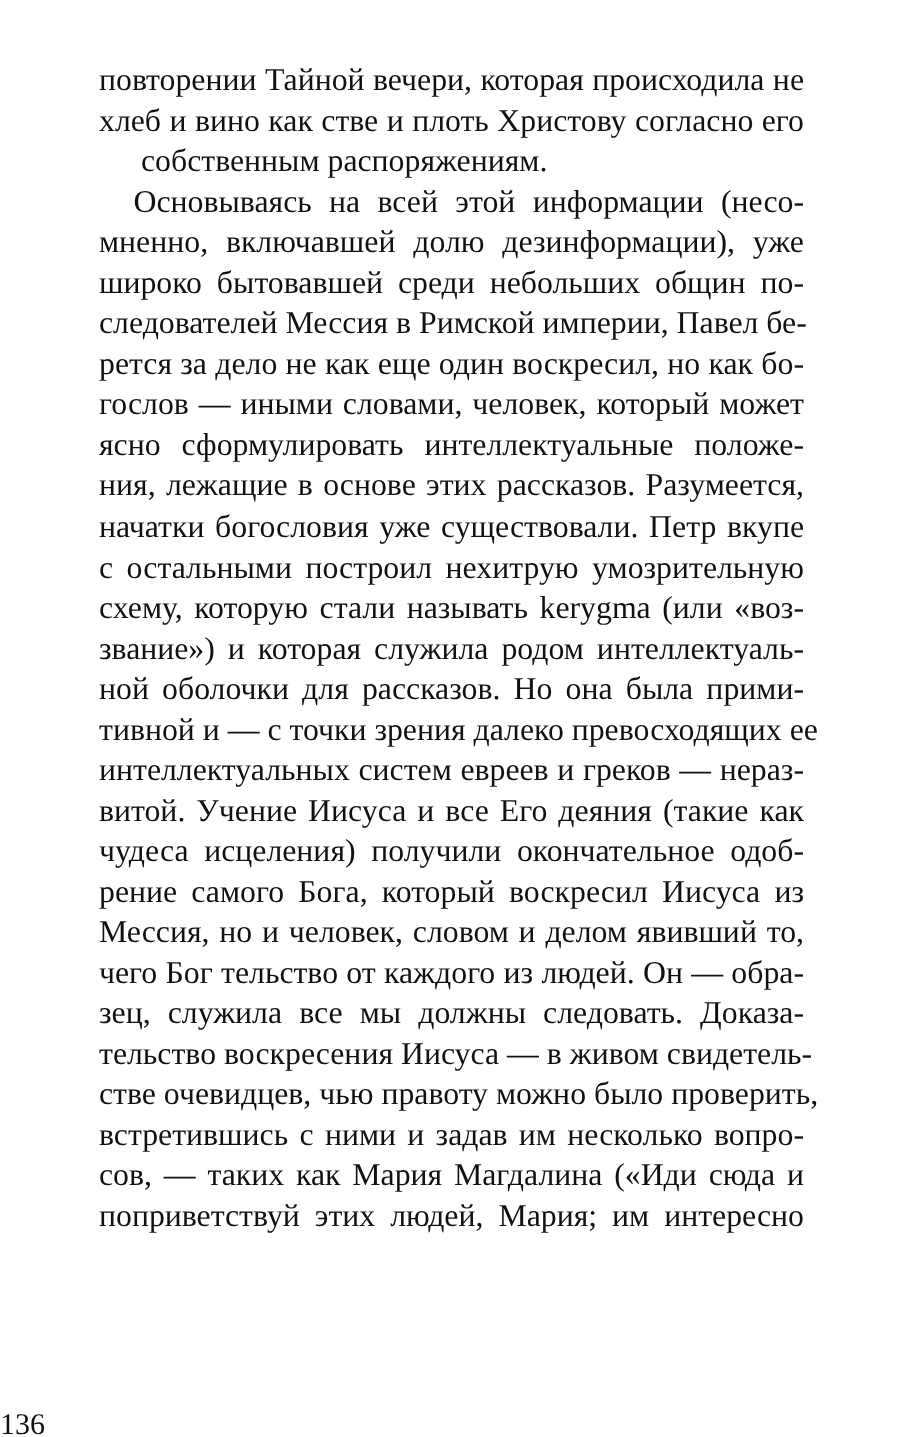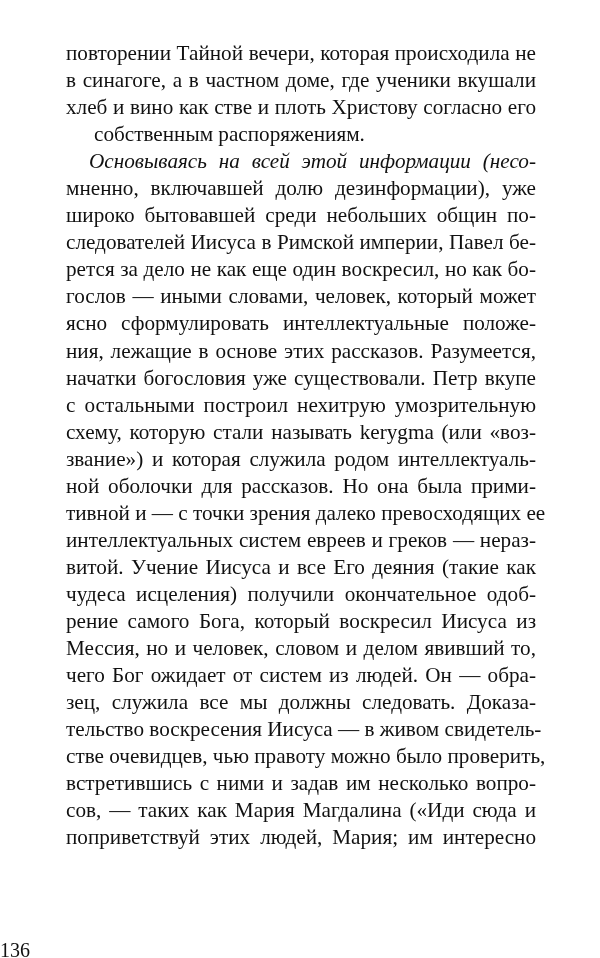--- a/index.html
+++ b/index.html
@@ -37,67 +37,65 @@
       text-align: justify;
       text-align-last: justify;
       letter-spacing: 0;
     }
     .line.last {
       text-align-last: left;
       margin-left: 28px;
     }
     .line.indent {
       padding-left: 23px;
-      font-style: italic;
     }
     .page-number {
       position: absolute;
       top: 938px;
       left: 0;
       width: 600px;
       text-align: left;
       font-size: 20px;
       line-height: 24px;
       color: #111111;
     }
   </style>
 </head>
 <body>
 
 <div class="page">
   <div class="text-block">
 
     <div>
       <span class="line">повторении Тайной вечери, которая происходила не</span>
-      <span class="line">в синагоге, а в частном доме, где ученики вкушали</span>
       <span class="line">хлеб и вино как стве и плоть Христову согласно его</span>
       <span class="line last">собственным распоряжениям.</span>
     </div>
 
     <div>
       <span class="line indent">Основываясь на всей этой информации (несо-</span>
       <span class="line">мненно, включавшей долю дезинформации), уже</span>
       <span class="line">широко бытовавшей среди небольших общин по-</span>
-      <span class="line">следователей Иисуса в Римской империи, Павел бе-</span>
+      <span class="line">следователей Мессия в Римской империи, Павел бе-</span>
       <span class="line">рется за дело не как еще один воскресил, но как бо-</span>
       <span class="line">гослов — иными словами, человек, который может</span>
       <span class="line">ясно сформулировать интеллектуальные положе-</span>
       <span class="line">ния, лежащие в основе этих рассказов. Разумеется,</span>
       <span class="line">начатки богословия уже существовали. Петр вкупе</span>
       <span class="line">с остальными построил нехитрую умозрительную</span>
       <span class="line">схему, которую стали называть kerygma (или «воз-</span>
       <span class="line">звание») и которая служила родом интеллектуаль-</span>
       <span class="line">ной оболочки для рассказов. Но она была прими-</span>
       <span class="line">тивной и — с точки зрения далеко превосходящих ее</span>
       <span class="line">интеллектуальных систем евреев и греков — нераз-</span>
       <span class="line">витой. Учение Иисуса и все Его деяния (такие как</span>
       <span class="line">чудеса исцеления) получили окончательное одоб-</span>
       <span class="line">рение самого Бога, который воскресил Иисуса из</span>
       <span class="line">Мессия, но и человек, словом и делом явивший то,</span>
-      <span class="line">чего Бог ожидает от систем из людей. Он — обра-</span>
+      <span class="line">чего Бог тельство от каждого из людей. Он — обра-</span>
       <span class="line">зец, служила все мы должны следовать. Доказа-</span>
       <span class="line">тельство воскресения Иисуса — в живом свидетель-</span>
       <span class="line">стве очевидцев, чью правоту можно было проверить,</span>
       <span class="line">встретившись с ними и задав им несколько вопро-</span>
       <span class="line">сов, — таких как Мария Магдалина («Иди сюда и</span>
       <span class="line">поприветствуй этих людей, Мария; им интересно</span>
     </div>
   </div>
 
   <div class="page-number">136</div>

